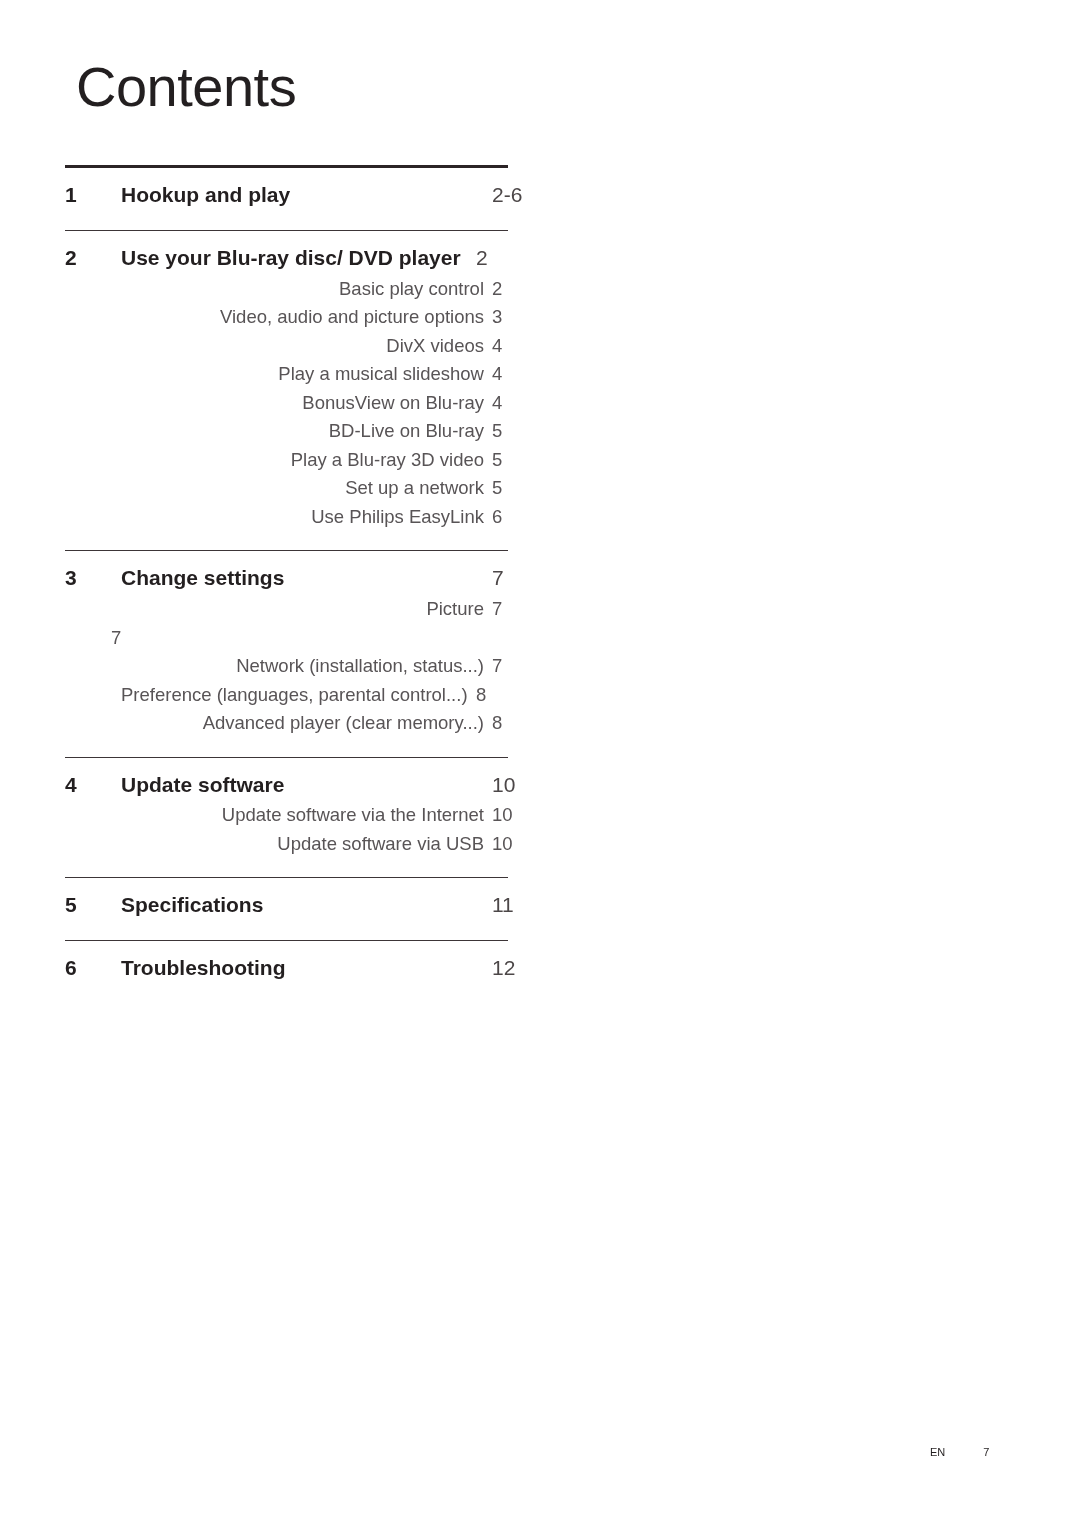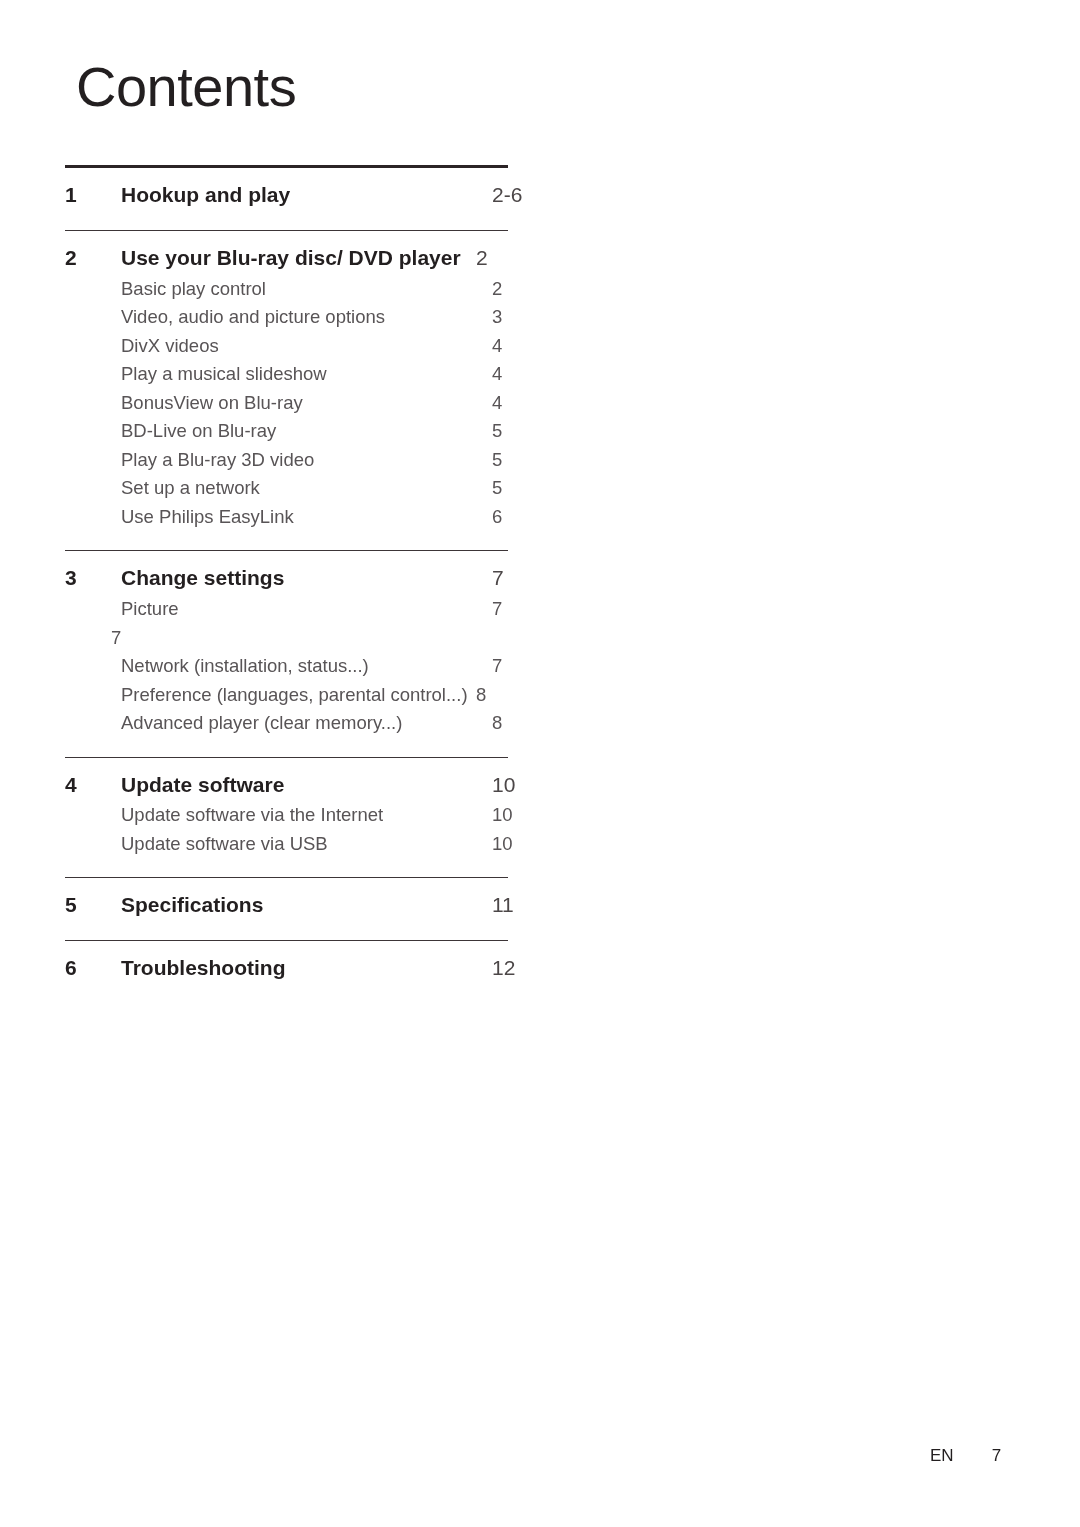--- a/index.html
+++ b/index.html
@@ -104,36 +104,36 @@
   .row.section.wide .label { min-width: 0; padding-right: 10px; text-align: center; }
 
   
   .row.sub {
     font-size: 18.5px;
     font-weight: 400;
     color: #585456;
     line-height: 1.54;
   }
   .row.sub .num { width: 38px; flex: 0 0 38px; }
-  .row.sub .label { min-width: 363px; }
+  .row.sub .label { min-width: 363px; text-align: right; }
   .row.sub.long .label { min-width: 0; padding-right: 9px; }
   .row.sub .pg { color: #585456; min-width: 40px; }
 
   .sub-list { margin-top: 1px; }
 
   .group-spacer { height: 19px; }
 
   
   .footer {
     position: absolute;
     left: 930px;
     top: 1446px;
     display: flex;
     align-items: center;
-    font-size: 17px;
+    font-size: 11px;
     color: #231f20;
   }
   .footer .lang { margin-right: 38px; }
   .footer .pgno { color: #231f20; }
 </style>
 </head>
 <body>
 
 <div class="page">
 

